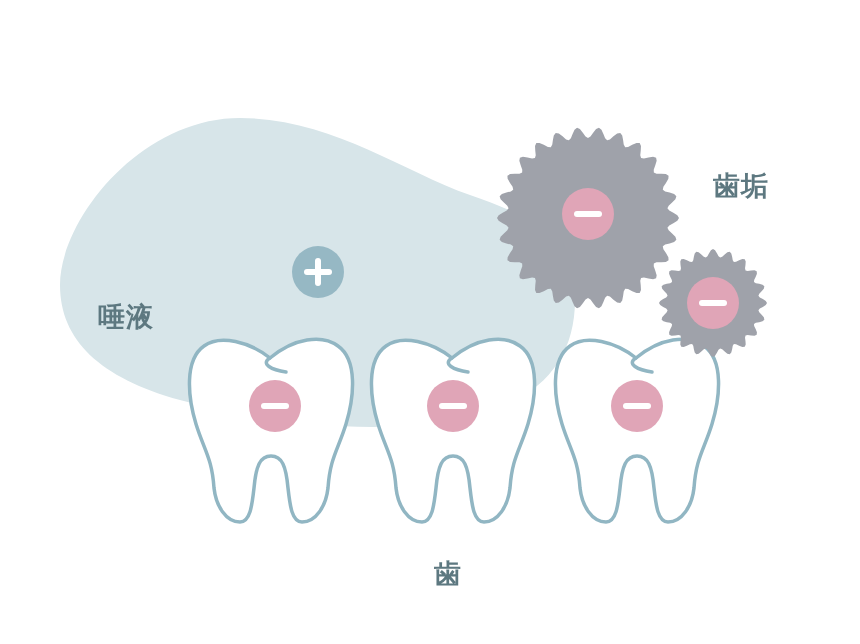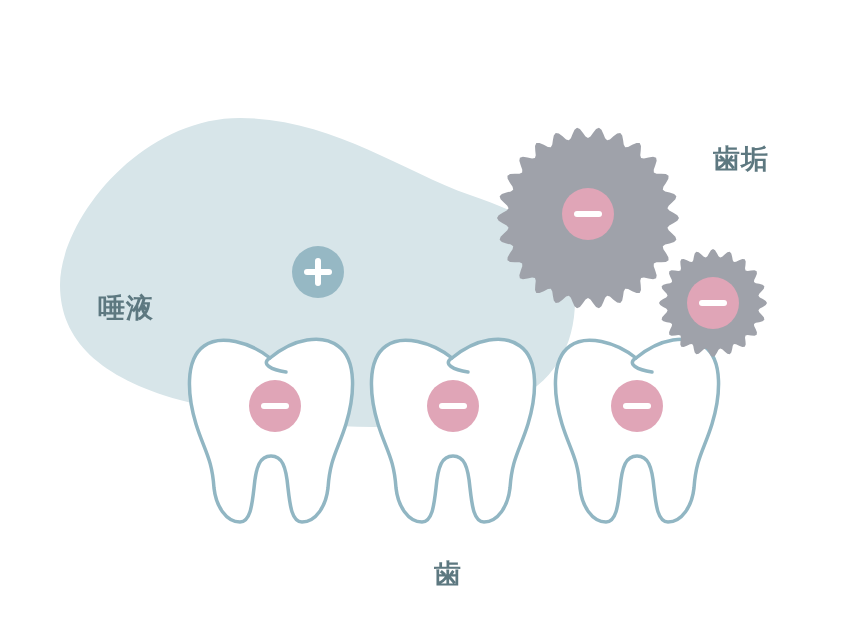--- a/index.html
+++ b/index.html
@@ -73,15 +73,15 @@
     <rect x="574" y="211" width="28" height="6" rx="3" fill="#ffffff"></rect>
   </g>
 
   <g>
     <path id="gearSmall" fill="#9fa2aa" d="M767.00 303.00 L765.79 305.07 L762.85 306.92 L759.84 308.54 L758.43 310.20 L759.27 312.20 L761.62 314.67 L763.84 317.34 L764.36 319.69 L762.56 321.28 L759.19 322.13 L755.84 322.75 L753.99 323.88 L754.16 326.05 L755.63 329.12 L756.93 332.35 L756.69 334.74 L754.49 335.71 L751.02 335.47 L747.64 335.02 L745.53 335.53 L745.02 337.64 L745.47 341.02 L745.71 344.49 L744.74 346.69 L742.35 346.93 L739.12 345.63 L736.05 344.16 L733.88 343.99 L732.75 345.84 L732.13 349.19 L731.28 352.56 L729.69 354.36 L727.34 353.84 L724.67 351.62 L722.20 349.27 L720.20 348.43 L718.54 349.84 L716.92 352.85 L715.07 355.79 L713.00 357.00 L710.93 355.79 L709.08 352.85 L707.46 349.84 L705.80 348.43 L703.80 349.27 L701.33 351.62 L698.66 353.84 L696.31 354.36 L694.72 352.56 L693.87 349.19 L693.25 345.84 L692.12 343.99 L689.95 344.16 L686.88 345.63 L683.65 346.93 L681.26 346.69 L680.29 344.49 L680.53 341.02 L680.98 337.64 L680.47 335.53 L678.36 335.02 L674.98 335.47 L671.51 335.71 L669.31 334.74 L669.07 332.35 L670.37 329.12 L671.84 326.05 L672.01 323.88 L670.16 322.75 L666.81 322.13 L663.44 321.28 L661.64 319.69 L662.16 317.34 L664.38 314.67 L666.73 312.20 L667.57 310.20 L666.16 308.54 L663.15 306.92 L660.21 305.07 L659.00 303.00 L660.21 300.93 L663.15 299.08 L666.16 297.46 L667.57 295.80 L666.73 293.80 L664.38 291.33 L662.16 288.66 L661.64 286.31 L663.44 284.72 L666.81 283.87 L670.16 283.25 L672.01 282.12 L671.84 279.95 L670.37 276.88 L669.07 273.65 L669.31 271.26 L671.51 270.29 L674.98 270.53 L678.36 270.98 L680.47 270.47 L680.98 268.36 L680.53 264.98 L680.29 261.51 L681.26 259.31 L683.65 259.07 L686.88 260.37 L689.95 261.84 L692.12 262.01 L693.25 260.16 L693.87 256.81 L694.72 253.44 L696.31 251.64 L698.66 252.16 L701.33 254.38 L703.80 256.73 L705.80 257.57 L707.46 256.16 L709.08 253.15 L710.93 250.21 L713.00 249.00 L715.07 250.21 L716.92 253.15 L718.54 256.16 L720.20 257.57 L722.20 256.73 L724.67 254.38 L727.34 252.16 L729.69 251.64 L731.28 253.44 L732.13 256.81 L732.75 260.16 L733.88 262.01 L736.05 261.84 L739.12 260.37 L742.35 259.07 L744.74 259.31 L745.71 261.51 L745.47 264.98 L745.02 268.36 L745.53 270.47 L747.64 270.98 L751.02 270.53 L754.49 270.29 L756.69 271.26 L756.93 273.65 L755.63 276.88 L754.16 279.95 L753.99 282.12 L755.84 283.25 L759.19 283.87 L762.56 284.72 L764.36 286.31 L763.84 288.66 L761.62 291.33 L759.27 293.80 L758.43 295.80 L759.84 297.46 L762.85 299.08 L765.79 300.93 L767.00 303.00 Z"></path>
     <circle cx="713" cy="303" r="26" fill="#e0a5b7"></circle>
     <rect x="699" y="300" width="28" height="6" rx="3" fill="#ffffff"></rect>
   </g>
 </svg>
 
-<div class="label" style="left:98px; top:294px;text-align:right;">唾液</div>
-<div class="label" style="left:713px; top:148px;font-family:Liberation Mono, monospace;">歯垢</div>
+<div class="label" style="left:98px; top:303px;text-align:right;">唾液</div>
+<div class="label" style="left:713px; top:172px;">歯垢</div>
 <div class="label" style="left:434px; top:560px;">歯</div>
 
 </body></html>

